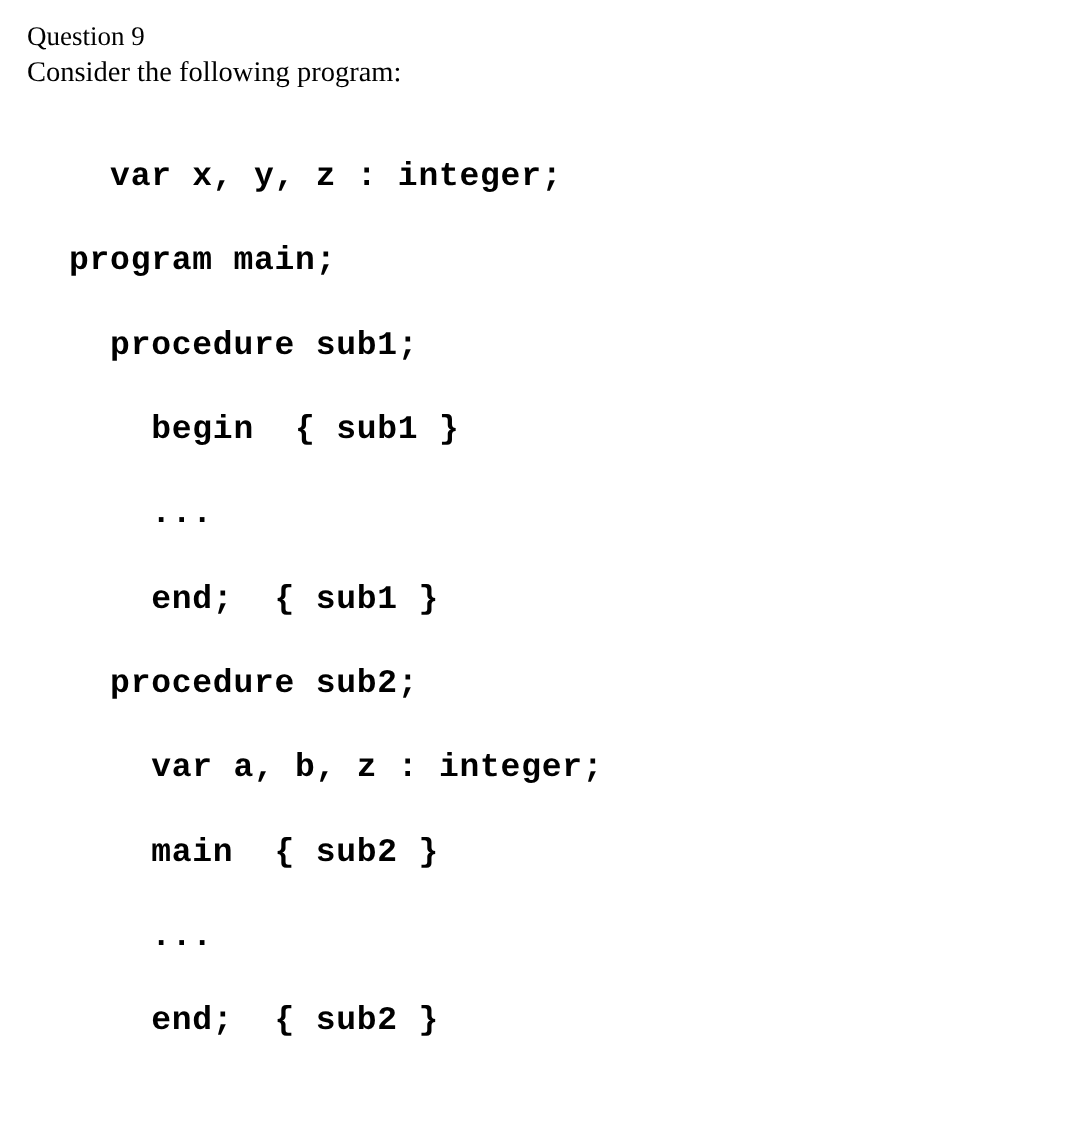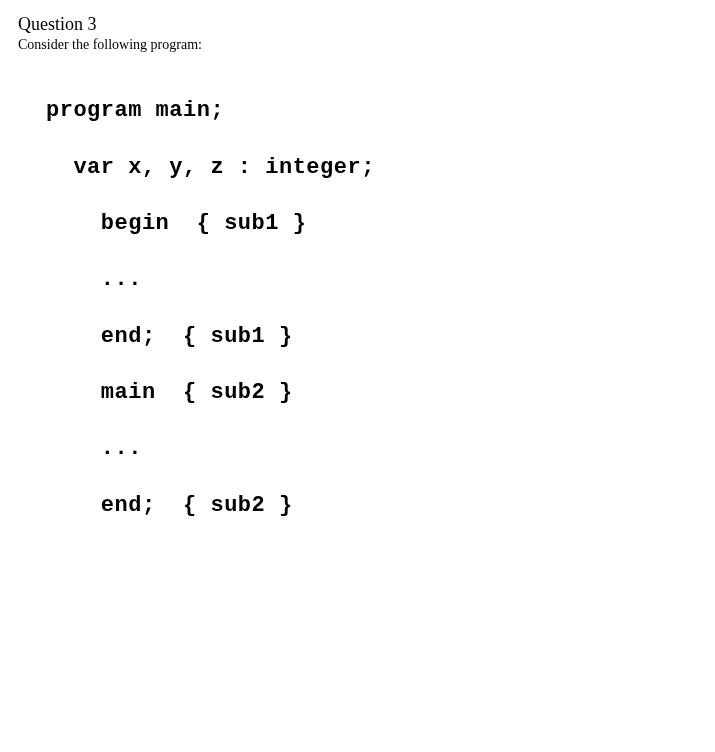--- a/index.html
+++ b/index.html
@@ -17,47 +17,50 @@
       padding: 12px 18px;
       line-height: 1.35;
     }
     .header {
       margin-bottom: 14px;
     }
     .question-label {
       font-size: 18px;
     }
     .question-prompt {
-      font-size: 14px;
+      font-size: 19px;
     }
     .code-block {
       font-family: 'Courier New', Courier, monospace;
       font-size: 22px;
       font-weight: bold;
       line-height: 1.28;
       margin-left: 28px;
       margin-bottom: 18px;
       letter-spacing: 0.5px;
       white-space: pre;
     }
   </style>
 </head>
 <body>
 
 <div class="header">
-  <div class="question-label">Question 3</div>
+  <div class="question-label">Question 9</div>
   <div class="question-prompt">Consider the following program:</div>
 </div>
 
 <div class="code-block">
+<div>  var x, y, z : integer;</div>
 <div>program main;</div>
-<div>  var x, y, z : integer;</div>
+<div>  procedure sub1;</div>
 <div>    begin  { sub1 }</div>
 <div>    ...</div>
 <div>    end;  { sub1 }</div>
+<div>  procedure sub2;</div>
+<div>    var a, b, z : integer;</div>
 <div>    main  { sub2 }</div>
 <div>    ...</div>
 <div>    end;  { sub2 }</div>
 
 
 
 
 
 
 

